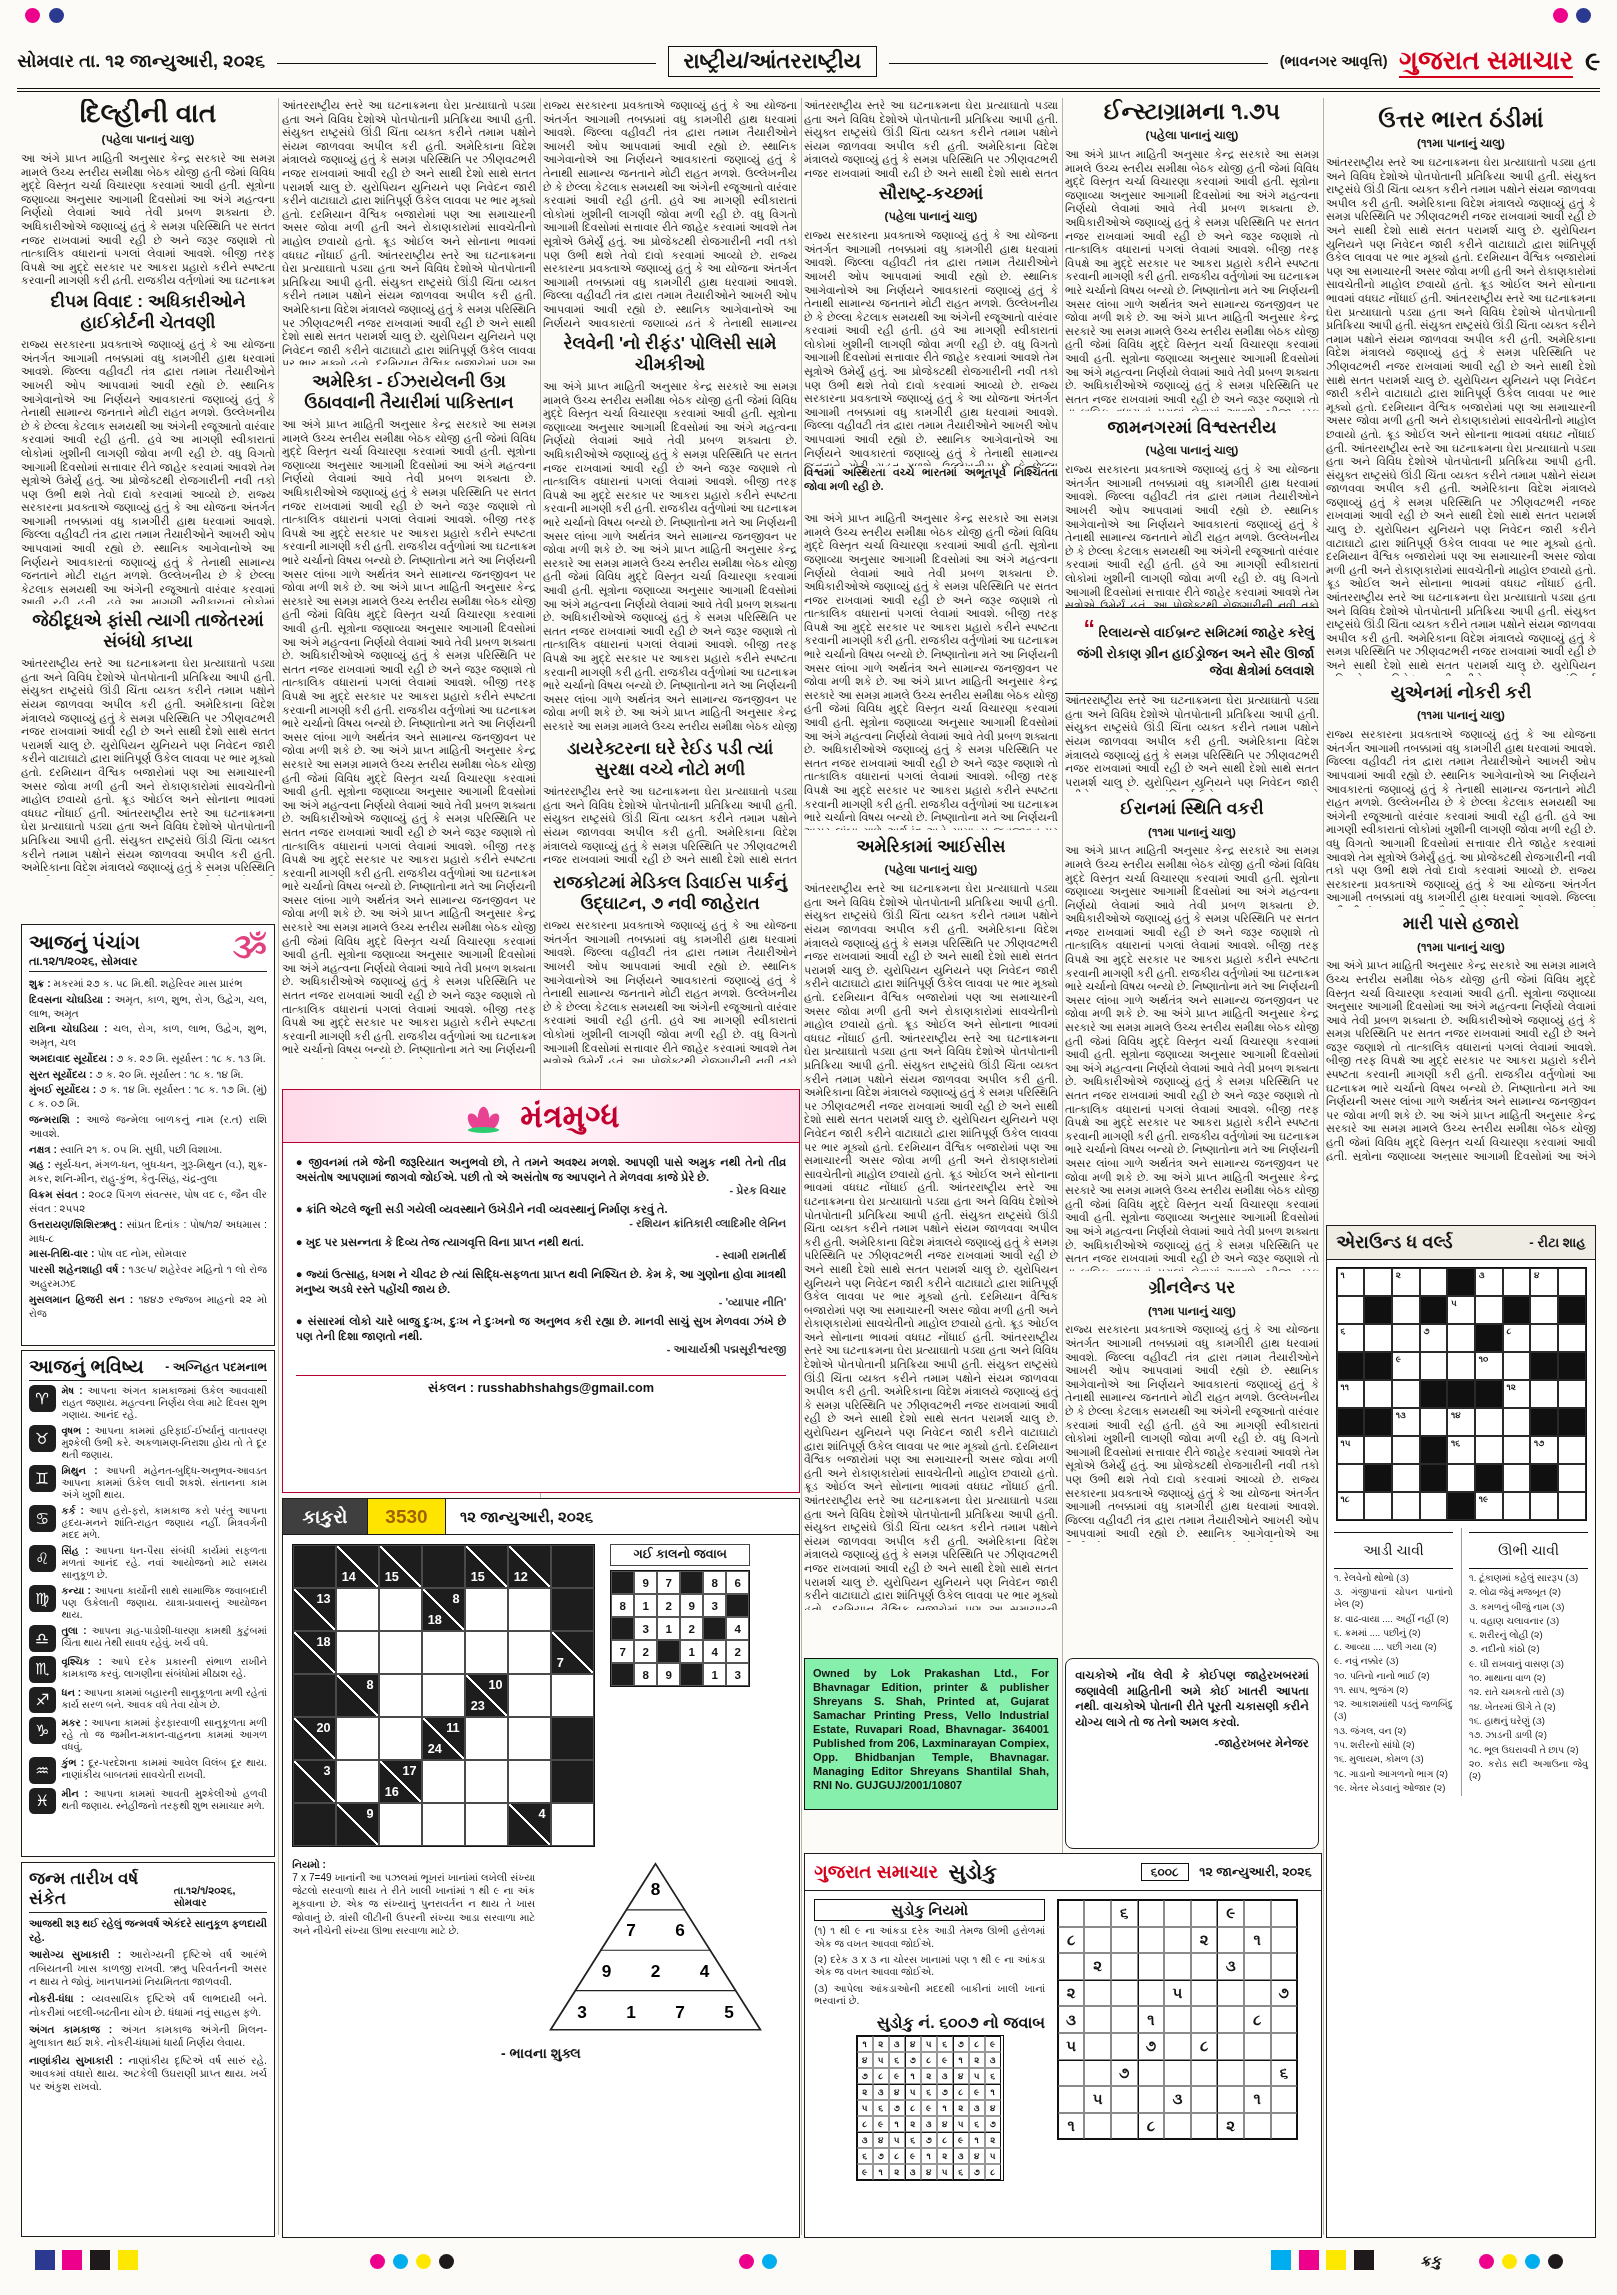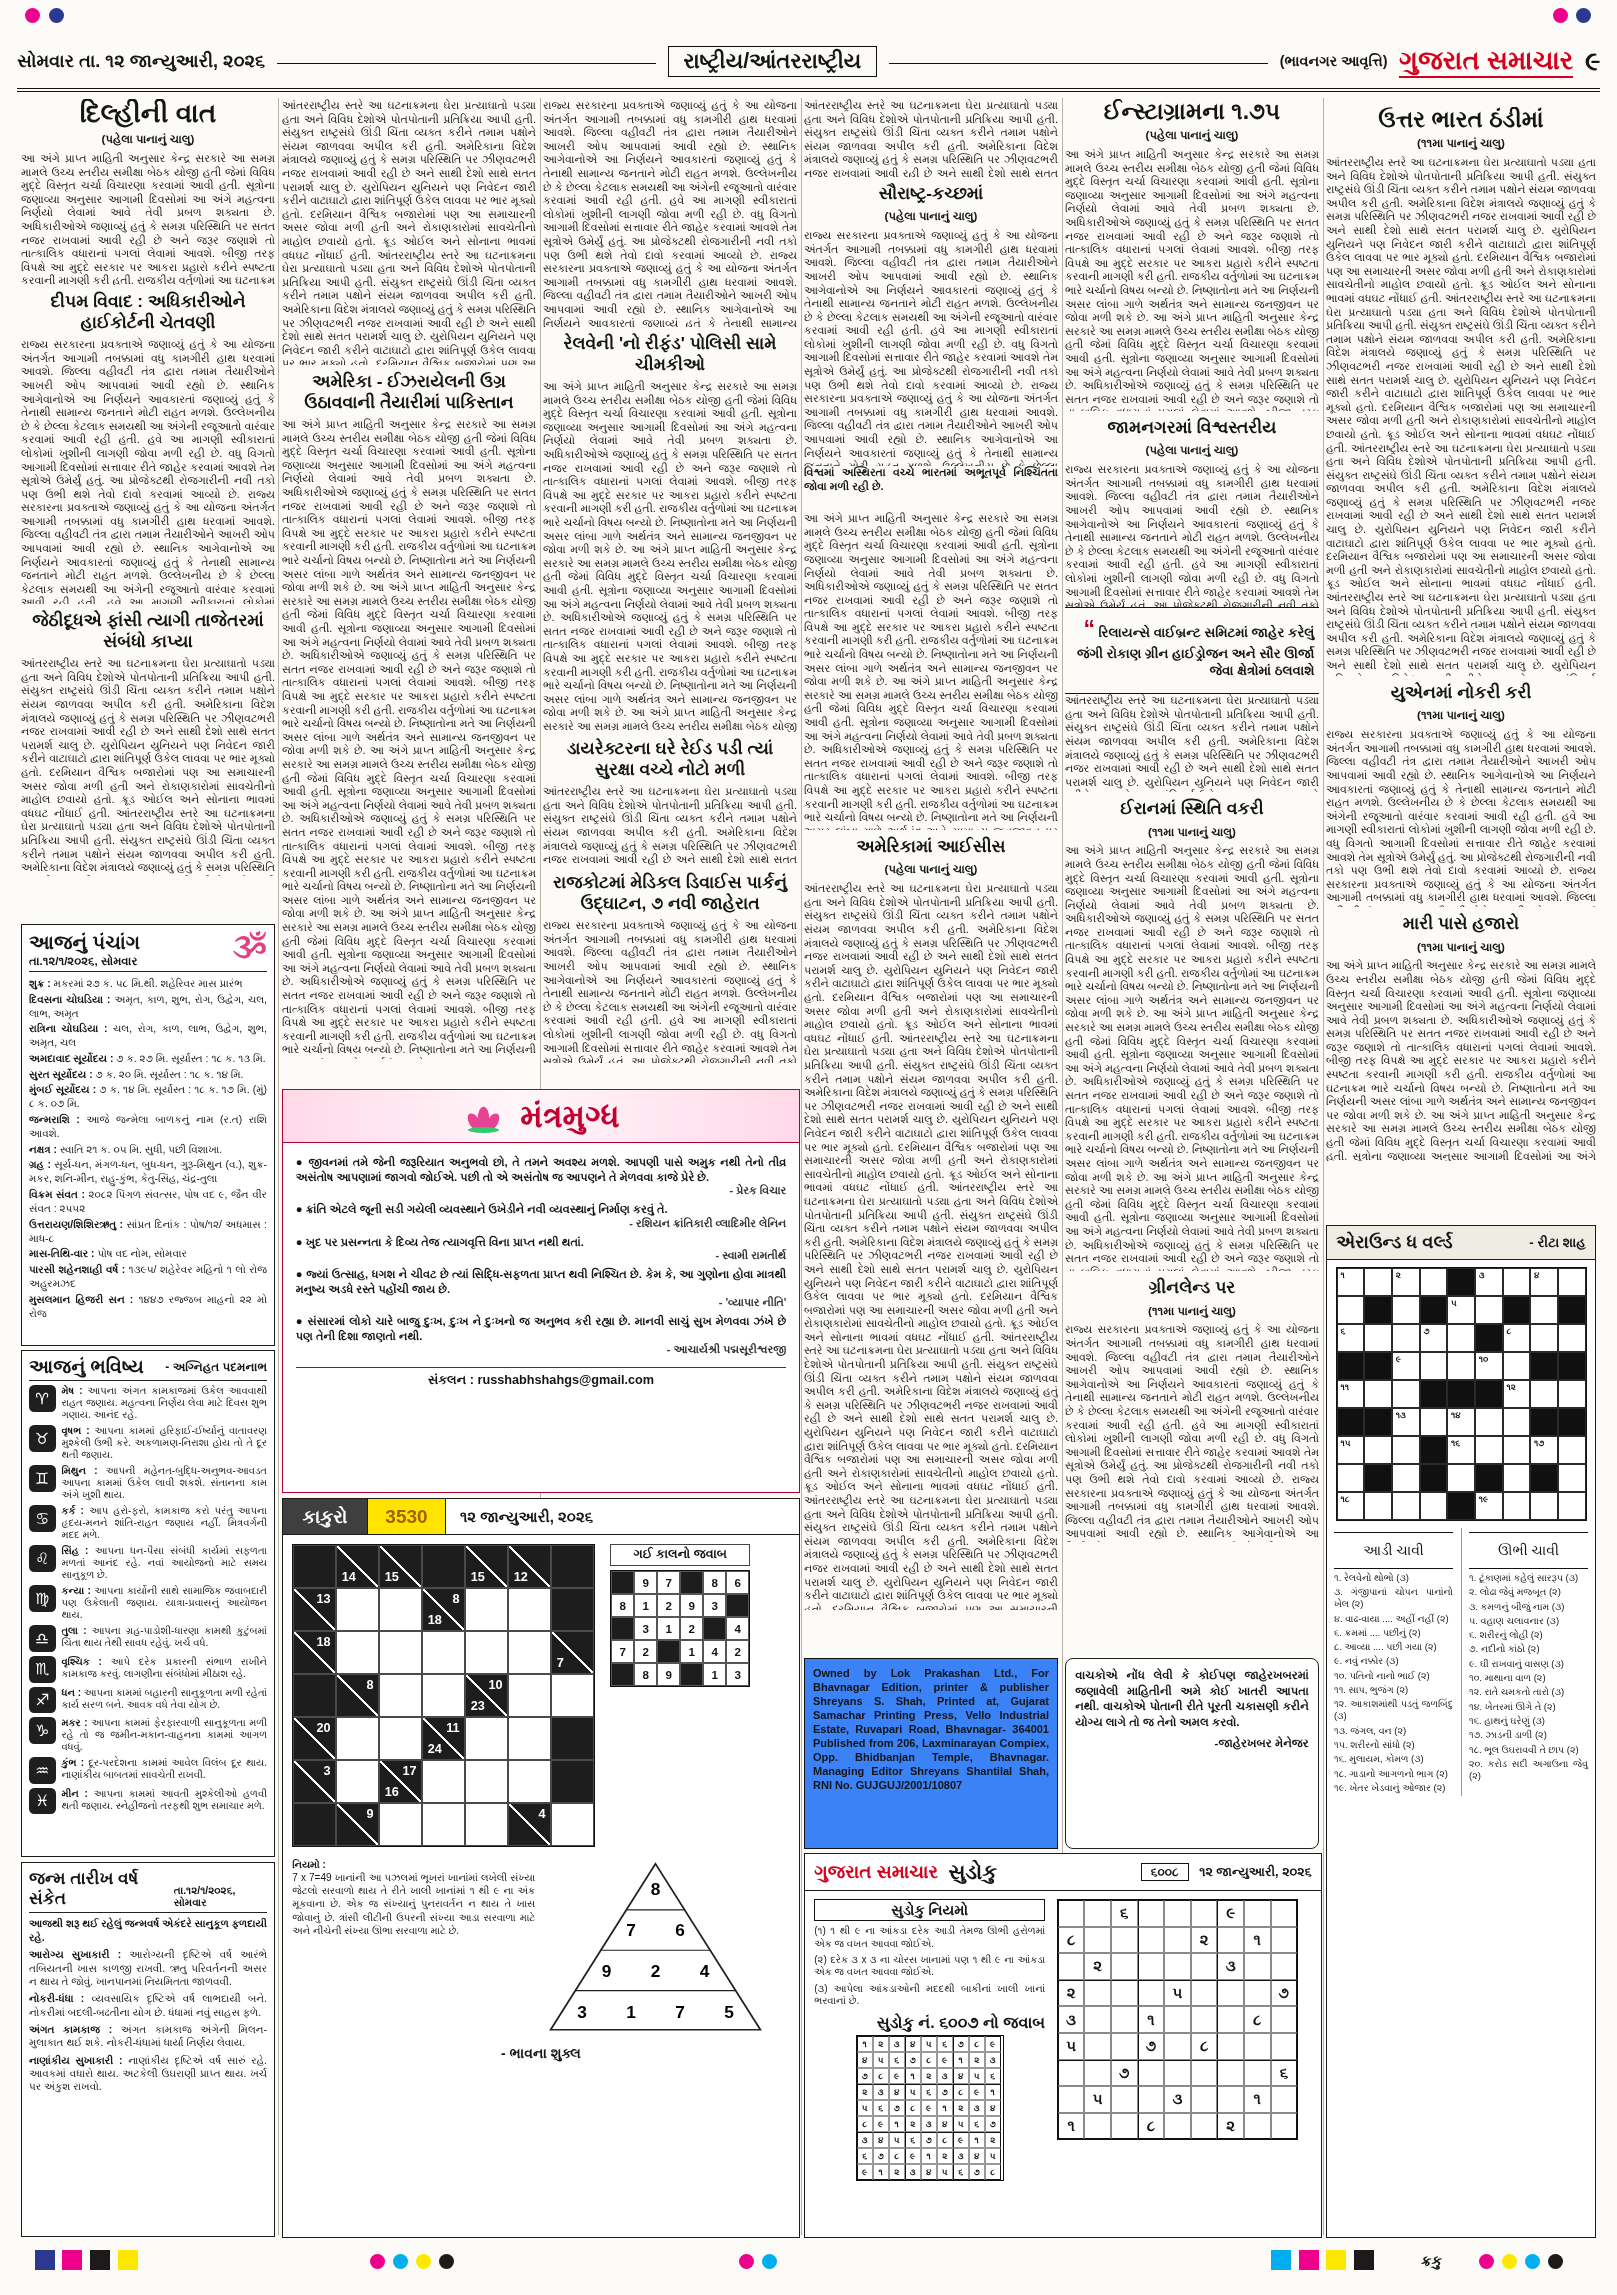--- a/index.html
+++ b/index.html
@@ -225,21 +225,21 @@
           </div>
           <div class="mq">
             <div class="mqt">●  જ્યાં ઉત્સાહ, ધગશ ને ચીવટ છે ત્યાં સિદ્ધિ-સફળતા પ્રાપ્ત થવી નિશ્ચિત છે. કેમ કે, આ ગુણોના હોવા માત્રથી મનુષ્ય અડધે રસ્તે પહોંચી જાય છે.</div>
             <div class="mqb">- 'વ્યાપાર નીતિ'</div>
           </div>
           <div class="mq">
             <div class="mqt">●  સંસારમાં લોકો ચારે બાજુ દુઃખ, દુઃખ ને દુઃખનો જ અનુભવ કરી રહ્યા છે. માનવી સાચું સુખ મેળવવા ઝંખે છે પણ તેની દિશા જાણતો નથી.</div>
             <div class="mqb">- આચાર્યશ્રી પદ્મસૂરીશ્વરજી</div>
           </div>
         </div>
-      <div style="text-align:center;font-weight:700;font-size:12.7px;border-top:1.2px solid #b5002f;padding-top:4.6px;margin-top:11px">સંકલન : russhabhshahgs@gmail.com</div>
+      <div style="text-align:center;font-weight:700;font-size:12.7px;border-top:1.2px solid #b5002f;padding-top:4.6px;margin-top:19px">સંકલન : russhabhshahgs@gmail.com</div>
     </div>
   </section>
 
   <section class="blk box" style="left:282px;top:1498px;width:518px;height:740px">
     <div style="height:36px;display:flex;align-items:center;border-bottom:1.2px solid #1c1c1c">
       <div style="background:#3f3f3f;color:#fff;font-size:18.5px;font-weight:800;padding:4.6px 19.6px;height:100%;display:flex;align-items:center">કાકુરો</div>
       <div style="background:#ffe400;color:#a16207;font-size:19px;font-weight:700;padding:4.6px 17.3px;height:100%;display:flex;align-items:center;border-left:1.2px solid #1c1c1c;border-right:1.2px solid #1c1c1c">3530</div>
       <div style="font-size:15px;font-weight:700;padding:0 14px">૧૨ જાન્યુઆરી, ૨૦૨૬</div>
     </div>
     <div style="display:flex;gap:15px;padding:9.2px">
@@ -422,21 +422,21 @@
     <div class="sub">સૌરાષ્ટ્ર-કચ્છમાં</div>
     <div class="cont">(પહેલા પાનાનું ચાલુ)</div>
     <div class="body" style="height:237px">રાજ્ય સરકારના પ્રવક્તાએ જણાવ્યું હતું કે આ યોજના અંતર્ગત આગામી તબક્કામાં વધુ કામગીરી હાથ ધરવામાં આવશે. જિલ્લા વહીવટી તંત્ર દ્વારા તમામ તૈયારીઓને આખરી ઓપ આપવામાં આવી રહ્યો છે. સ્થાનિક આગેવાનોએ આ નિર્ણયને આવકારતાં જણાવ્યું હતું કે તેનાથી સામાન્ય જનતાને મોટી રાહત મળશે. ઉલ્લેખનીય છે કે છેલ્લા કેટલાક સમયથી આ અંગેની રજૂઆતો વારંવાર કરવામાં આવી રહી હતી. હવે આ માગણી સ્વીકારાતાં લોકોમાં ખુશીની લાગણી જોવા મળી રહી છે. વધુ વિગતો આગામી દિવસોમાં સત્તાવાર રીતે જાહેર કરવામાં આવશે તેમ સૂત્રોએ ઉમેર્યું હતું. આ પ્રોજેક્ટથી રોજગારીની નવી તકો પણ ઉભી થશે તેવો દાવો કરવામાં આવ્યો છે. રાજ્ય સરકારના પ્રવક્તાએ જણાવ્યું હતું કે આ યોજના અંતર્ગત આગામી તબક્કામાં વધુ કામગીરી હાથ ધરવામાં આવશે. જિલ્લા વહીવટી તંત્ર દ્વારા તમામ તૈયારીઓને આખરી ઓપ આપવામાં આવી રહ્યો છે. સ્થાનિક આગેવાનોએ આ નિર્ણયને આવકારતાં જણાવ્યું હતું કે તેનાથી સામાન્ય જનતાને મોટી રાહત મળશે. ઉલ્લેખનીય છે કે છેલ્લા કેટલાક સમયથી આ અંગેની રજૂઆતો વારંવાર કરવામાં આવી રહી હતી. હવે આ માગણી સ્વીકારાતાં લોકોમાં ખુશીની લાગણી જોવા મળી રહી છે. વધુ વિગતો આગામી દિવસોમાં સત્તાવાર રીતે જાહેર કરવામાં આવશે તેમ સૂત્રોએ ઉમેર્યું હતું. આ પ્રોજેક્ટથી રોજગારીની નવી તકો પણ ઉભી થશે તેવો દાવો કરવામાં આવ્યો છે.</div>
     <div class="body bold" style="height:46px">વિશ્વમાં અસ્થિરતા વચ્ચે ભારતમાં અભૂતપૂર્વ નિશ્ચિંતતા જોવા મળી રહી છે.</div>
     <div class="body" style="height:318px">આ અંગે પ્રાપ્ત માહિતી અનુસાર કેન્દ્ર સરકારે આ સમગ્ર મામલે ઉચ્ચ સ્તરીય સમીક્ષા બેઠક યોજી હતી જેમાં વિવિધ મુદ્દે વિસ્તૃત ચર્ચા વિચારણા કરવામાં આવી હતી. સૂત્રોના જણાવ્યા અનુસાર આગામી દિવસોમાં આ અંગે મહત્વના નિર્ણયો લેવામાં આવે તેવી પ્રબળ શક્યતા છે. અધિકારીઓએ જણાવ્યું હતું કે સમગ્ર પરિસ્થિતિ પર સતત નજર રાખવામાં આવી રહી છે અને જરૂર જણાશે તો તાત્કાલિક વધારાનાં પગલાં લેવામાં આવશે. બીજી તરફ વિપક્ષે આ મુદ્દે સરકાર પર આકરા પ્રહારો કરીને સ્પષ્ટતા કરવાની માગણી કરી હતી. રાજકીય વર્તુળોમાં આ ઘટનાક્રમ ભારે ચર્ચાનો વિષય બન્યો છે. નિષ્ણાતોના મતે આ નિર્ણયની અસર લાંબા ગાળે અર્થતંત્ર અને સામાન્ય જનજીવન પર જોવા મળી શકે છે. આ અંગે પ્રાપ્ત માહિતી અનુસાર કેન્દ્ર સરકારે આ સમગ્ર મામલે ઉચ્ચ સ્તરીય સમીક્ષા બેઠક યોજી હતી જેમાં વિવિધ મુદ્દે વિસ્તૃત ચર્ચા વિચારણા કરવામાં આવી હતી. સૂત્રોના જણાવ્યા અનુસાર આગામી દિવસોમાં આ અંગે મહત્વના નિર્ણયો લેવામાં આવે તેવી પ્રબળ શક્યતા છે. અધિકારીઓએ જણાવ્યું હતું કે સમગ્ર પરિસ્થિતિ પર સતત નજર રાખવામાં આવી રહી છે અને જરૂર જણાશે તો તાત્કાલિક વધારાનાં પગલાં લેવામાં આવશે. બીજી તરફ વિપક્ષે આ મુદ્દે સરકાર પર આકરા પ્રહારો કરીને સ્પષ્ટતા કરવાની માગણી કરી હતી. રાજકીય વર્તુળોમાં આ ઘટનાક્રમ ભારે ચર્ચાનો વિષય બન્યો છે. નિષ્ણાતોના મતે આ નિર્ણયની અસર લાંબા ગાળે અર્થતંત્ર અને સામાન્ય જનજીવન પર જોવા મળી શકે છે.</div>
     <div class="sub">અમેરિકામાં આઈસીસ</div>
     <div class="cont">(પહેલા પાનાનું ચાલુ)</div>
     <div class="body" style="height:728px">આંતરરાષ્ટ્રીય સ્તરે આ ઘટનાક્રમના ઘેરા પ્રત્યાઘાતો પડ્યા હતા અને વિવિધ દેશોએ પોતપોતાની પ્રતિક્રિયા આપી હતી. સંયુક્ત રાષ્ટ્રસંઘે ઊંડી ચિંતા વ્યક્ત કરીને તમામ પક્ષોને સંયમ જાળવવા અપીલ કરી હતી. અમેરિકાના વિદેશ મંત્રાલયે જણાવ્યું હતું કે સમગ્ર પરિસ્થિતિ પર ઝીણવટભરી નજર રાખવામાં આવી રહી છે અને સાથી દેશો સાથે સતત પરામર્શ ચાલુ છે. યુરોપિયન યુનિયને પણ નિવેદન જારી કરીને વાટાઘાટો દ્વારા શાંતિપૂર્ણ ઉકેલ લાવવા પર ભાર મૂક્યો હતો. દરમિયાન વૈશ્વિક બજારોમાં પણ આ સમાચારની અસર જોવા મળી હતી અને રોકાણકારોમાં સાવચેતીનો માહોલ છવાયો હતો. ક્રૂડ ઓઈલ અને સોનાના ભાવમાં વધઘટ નોંધાઈ હતી. આંતરરાષ્ટ્રીય સ્તરે આ ઘટનાક્રમના ઘેરા પ્રત્યાઘાતો પડ્યા હતા અને વિવિધ દેશોએ પોતપોતાની પ્રતિક્રિયા આપી હતી. સંયુક્ત રાષ્ટ્રસંઘે ઊંડી ચિંતા વ્યક્ત કરીને તમામ પક્ષોને સંયમ જાળવવા અપીલ કરી હતી. અમેરિકાના વિદેશ મંત્રાલયે જણાવ્યું હતું કે સમગ્ર પરિસ્થિતિ પર ઝીણવટભરી નજર રાખવામાં આવી રહી છે અને સાથી દેશો સાથે સતત પરામર્શ ચાલુ છે. યુરોપિયન યુનિયને પણ નિવેદન જારી કરીને વાટાઘાટો દ્વારા શાંતિપૂર્ણ ઉકેલ લાવવા પર ભાર મૂક્યો હતો. દરમિયાન વૈશ્વિક બજારોમાં પણ આ સમાચારની અસર જોવા મળી હતી અને રોકાણકારોમાં સાવચેતીનો માહોલ છવાયો હતો. ક્રૂડ ઓઈલ અને સોનાના ભાવમાં વધઘટ નોંધાઈ હતી. આંતરરાષ્ટ્રીય સ્તરે આ ઘટનાક્રમના ઘેરા પ્રત્યાઘાતો પડ્યા હતા અને વિવિધ દેશોએ પોતપોતાની પ્રતિક્રિયા આપી હતી. સંયુક્ત રાષ્ટ્રસંઘે ઊંડી ચિંતા વ્યક્ત કરીને તમામ પક્ષોને સંયમ જાળવવા અપીલ કરી હતી. અમેરિકાના વિદેશ મંત્રાલયે જણાવ્યું હતું કે સમગ્ર પરિસ્થિતિ પર ઝીણવટભરી નજર રાખવામાં આવી રહી છે અને સાથી દેશો સાથે સતત પરામર્શ ચાલુ છે. યુરોપિયન યુનિયને પણ નિવેદન જારી કરીને વાટાઘાટો દ્વારા શાંતિપૂર્ણ ઉકેલ લાવવા પર ભાર મૂક્યો હતો. દરમિયાન વૈશ્વિક બજારોમાં પણ આ સમાચારની અસર જોવા મળી હતી અને રોકાણકારોમાં સાવચેતીનો માહોલ છવાયો હતો. ક્રૂડ ઓઈલ અને સોનાના ભાવમાં વધઘટ નોંધાઈ હતી. આંતરરાષ્ટ્રીય સ્તરે આ ઘટનાક્રમના ઘેરા પ્રત્યાઘાતો પડ્યા હતા અને વિવિધ દેશોએ પોતપોતાની પ્રતિક્રિયા આપી હતી. સંયુક્ત રાષ્ટ્રસંઘે ઊંડી ચિંતા વ્યક્ત કરીને તમામ પક્ષોને સંયમ જાળવવા અપીલ કરી હતી. અમેરિકાના વિદેશ મંત્રાલયે જણાવ્યું હતું કે સમગ્ર પરિસ્થિતિ પર ઝીણવટભરી નજર રાખવામાં આવી રહી છે અને સાથી દેશો સાથે સતત પરામર્શ ચાલુ છે. યુરોપિયન યુનિયને પણ નિવેદન જારી કરીને વાટાઘાટો દ્વારા શાંતિપૂર્ણ ઉકેલ લાવવા પર ભાર મૂક્યો હતો. દરમિયાન વૈશ્વિક બજારોમાં પણ આ સમાચારની અસર જોવા મળી હતી અને રોકાણકારોમાં સાવચેતીનો માહોલ છવાયો હતો. ક્રૂડ ઓઈલ અને સોનાના ભાવમાં વધઘટ નોંધાઈ હતી. આંતરરાષ્ટ્રીય સ્તરે આ ઘટનાક્રમના ઘેરા પ્રત્યાઘાતો પડ્યા હતા અને વિવિધ દેશોએ પોતપોતાની પ્રતિક્રિયા આપી હતી. સંયુક્ત રાષ્ટ્રસંઘે ઊંડી ચિંતા વ્યક્ત કરીને તમામ પક્ષોને સંયમ જાળવવા અપીલ કરી હતી. અમેરિકાના વિદેશ મંત્રાલયે જણાવ્યું હતું કે સમગ્ર પરિસ્થિતિ પર ઝીણવટભરી નજર રાખવામાં આવી રહી છે અને સાથી દેશો સાથે સતત પરામર્શ ચાલુ છે. યુરોપિયન યુનિયને પણ નિવેદન જારી કરીને વાટાઘાટો દ્વારા શાંતિપૂર્ણ ઉકેલ લાવવા પર ભાર મૂક્યો હતો. દરમિયાન વૈશ્વિક બજારોમાં પણ આ સમાચારની અસર જોવા મળી હતી અને રોકાણકારોમાં સાવચેતીનો માહોલ છવાયો હતો. ક્રૂડ ઓઈલ અને સોનાના ભાવમાં વધઘટ નોંધાઈ હતી.</div>
   </section>
 
-  <section class="blk" style="left:804px;top:1658px;width:254px;height:191px;border:1.7px solid #111;background:#3b82f6;padding:7px 8px">
+  <section class="blk" style="left:804px;top:1658px;width:254px;height:152px;border:1.7px solid #111;background:#86efac;padding:7px 8px">
     <div style="font-size:11px;line-height:14px;font-weight:700;text-align:justify;overflow:hidden;height:100%">Owned by Lok Prakashan Ltd., For Bhavnagar Edition, printer &amp; publisher Shreyans S. Shah, Printed at, Gujarat Samachar Printing Press, Vello Industrial Estate, Ruvapari Road, Bhavnagar- 364001 Published from 206, Laxminarayan Compiex, Opp. Bhidbanjan Temple, Bhavnagar. Managing Editor Shreyans Shantilal Shah, RNI No. GUJGUJ/2001/10807</div>
   </section>
 
   <section class="blk" style="left:1065px;top:99px;width:254px;height:1554px">
     <div class="hl1" style="font-size:23px">ઈન્સ્ટાગ્રામના ૧.૭૫</div>
     <div class="cont">(પહેલા પાનાનું ચાલુ)</div>
     <div class="body" style="height:263px">આ અંગે પ્રાપ્ત માહિતી અનુસાર કેન્દ્ર સરકારે આ સમગ્ર મામલે ઉચ્ચ સ્તરીય સમીક્ષા બેઠક યોજી હતી જેમાં વિવિધ મુદ્દે વિસ્તૃત ચર્ચા વિચારણા કરવામાં આવી હતી. સૂત્રોના જણાવ્યા અનુસાર આગામી દિવસોમાં આ અંગે મહત્વના નિર્ણયો લેવામાં આવે તેવી પ્રબળ શક્યતા છે. અધિકારીઓએ જણાવ્યું હતું કે સમગ્ર પરિસ્થિતિ પર સતત નજર રાખવામાં આવી રહી છે અને જરૂર જણાશે તો તાત્કાલિક વધારાનાં પગલાં લેવામાં આવશે. બીજી તરફ વિપક્ષે આ મુદ્દે સરકાર પર આકરા પ્રહારો કરીને સ્પષ્ટતા કરવાની માગણી કરી હતી. રાજકીય વર્તુળોમાં આ ઘટનાક્રમ ભારે ચર્ચાનો વિષય બન્યો છે. નિષ્ણાતોના મતે આ નિર્ણયની અસર લાંબા ગાળે અર્થતંત્ર અને સામાન્ય જનજીવન પર જોવા મળી શકે છે. આ અંગે પ્રાપ્ત માહિતી અનુસાર કેન્દ્ર સરકારે આ સમગ્ર મામલે ઉચ્ચ સ્તરીય સમીક્ષા બેઠક યોજી હતી જેમાં વિવિધ મુદ્દે વિસ્તૃત ચર્ચા વિચારણા કરવામાં આવી હતી. સૂત્રોના જણાવ્યા અનુસાર આગામી દિવસોમાં આ અંગે મહત્વના નિર્ણયો લેવામાં આવે તેવી પ્રબળ શક્યતા છે. અધિકારીઓએ જણાવ્યું હતું કે સમગ્ર પરિસ્થિતિ પર સતત નજર રાખવામાં આવી રહી છે અને જરૂર જણાશે તો તાત્કાલિક વધારાનાં પગલાં લેવામાં આવશે. બીજી તરફ વિપક્ષે આ મુદ્દે સરકાર પર આકરા પ્રહારો કરીને સ્પષ્ટતા કરવાની માગણી કરી હતી. રાજકીય વર્તુળોમાં આ ઘટનાક્રમ ભારે ચર્ચાનો વિષય બન્યો છે. નિષ્ણાતોના મતે આ નિર્ણયની અસર લાંબા ગાળે અર્થતંત્ર અને સામાન્ય જનજીવન પર જોવા મળી શકે છે.</div>
     <div class="sub">જામનગરમાં વિશ્વસ્તરીય</div>
     <div class="cont">(પહેલા પાનાનું ચાલુ)</div>
     <div class="body" style="height:144px">રાજ્ય સરકારના પ્રવક્તાએ જણાવ્યું હતું કે આ યોજના અંતર્ગત આગામી તબક્કામાં વધુ કામગીરી હાથ ધરવામાં આવશે. જિલ્લા વહીવટી તંત્ર દ્વારા તમામ તૈયારીઓને આખરી ઓપ આપવામાં આવી રહ્યો છે. સ્થાનિક આગેવાનોએ આ નિર્ણયને આવકારતાં જણાવ્યું હતું કે તેનાથી સામાન્ય જનતાને મોટી રાહત મળશે. ઉલ્લેખનીય છે કે છેલ્લા કેટલાક સમયથી આ અંગેની રજૂઆતો વારંવાર કરવામાં આવી રહી હતી. હવે આ માગણી સ્વીકારાતાં લોકોમાં ખુશીની લાગણી જોવા મળી રહી છે. વધુ વિગતો આગામી દિવસોમાં સત્તાવાર રીતે જાહેર કરવામાં આવશે તેમ સૂત્રોએ ઉમેર્યું હતું. આ પ્રોજેક્ટથી રોજગારીની નવી તકો પણ ઉભી થશે તેવો દાવો કરવામાં આવ્યો છે.</div>

